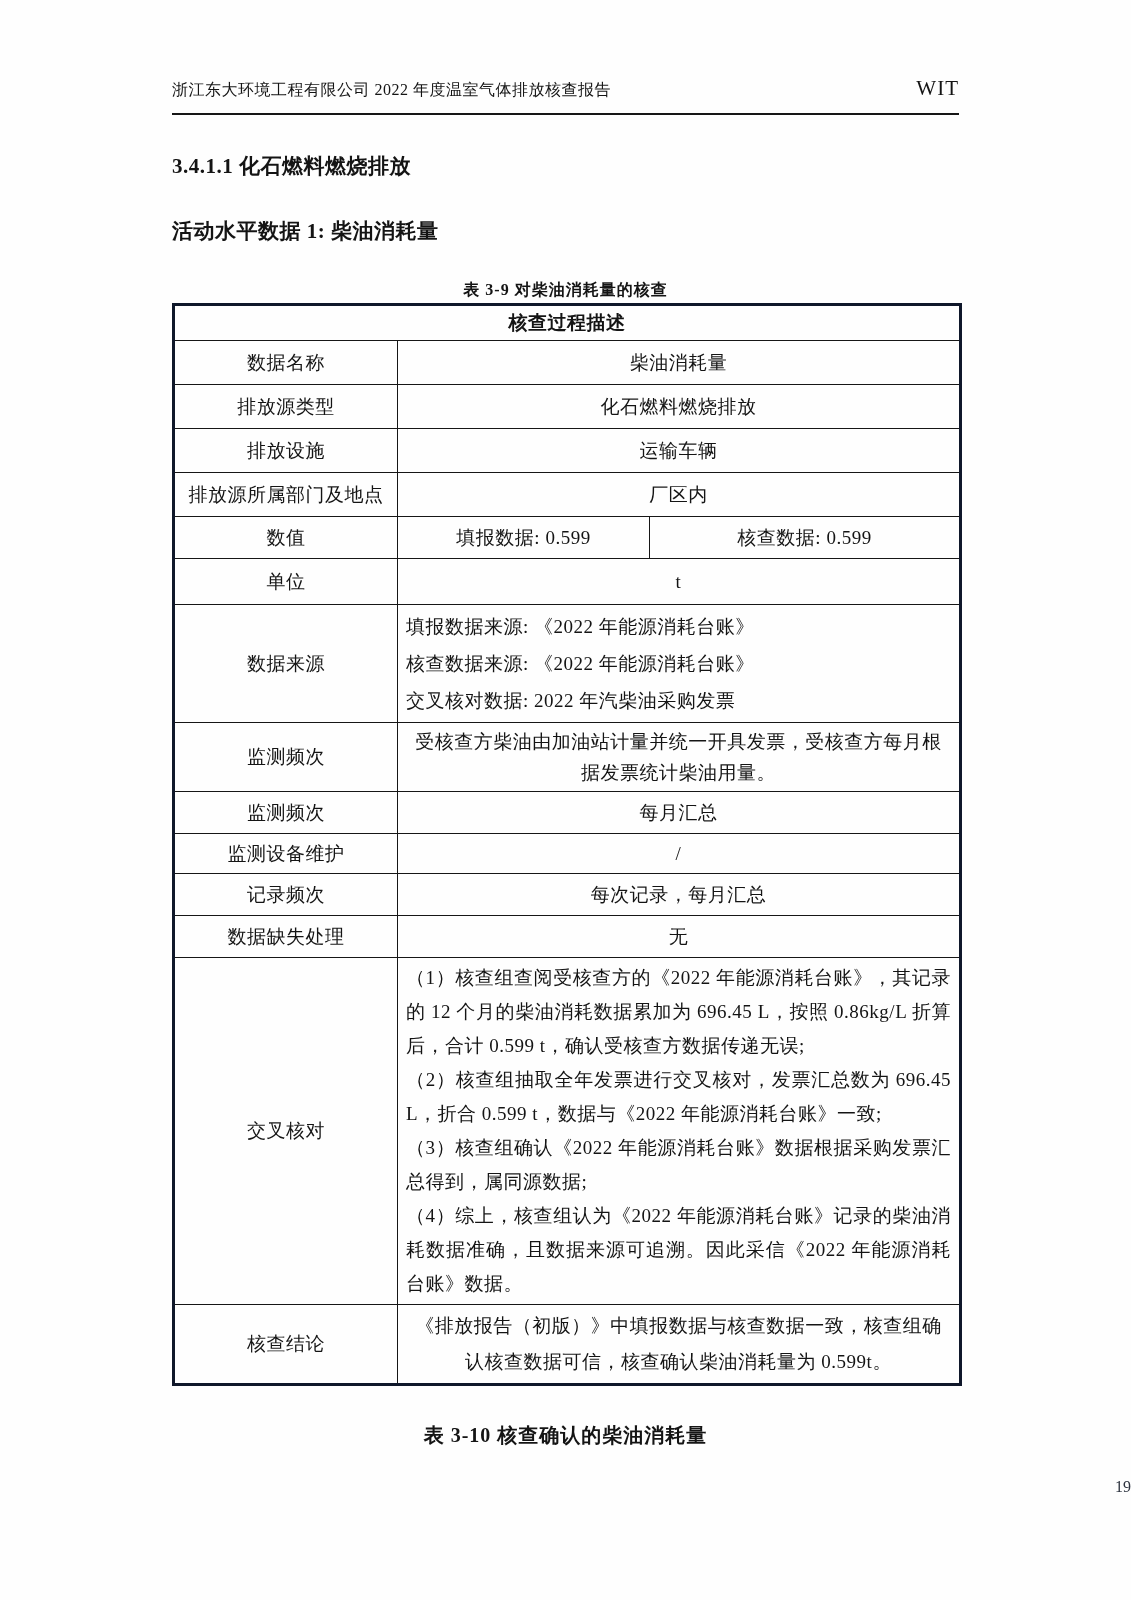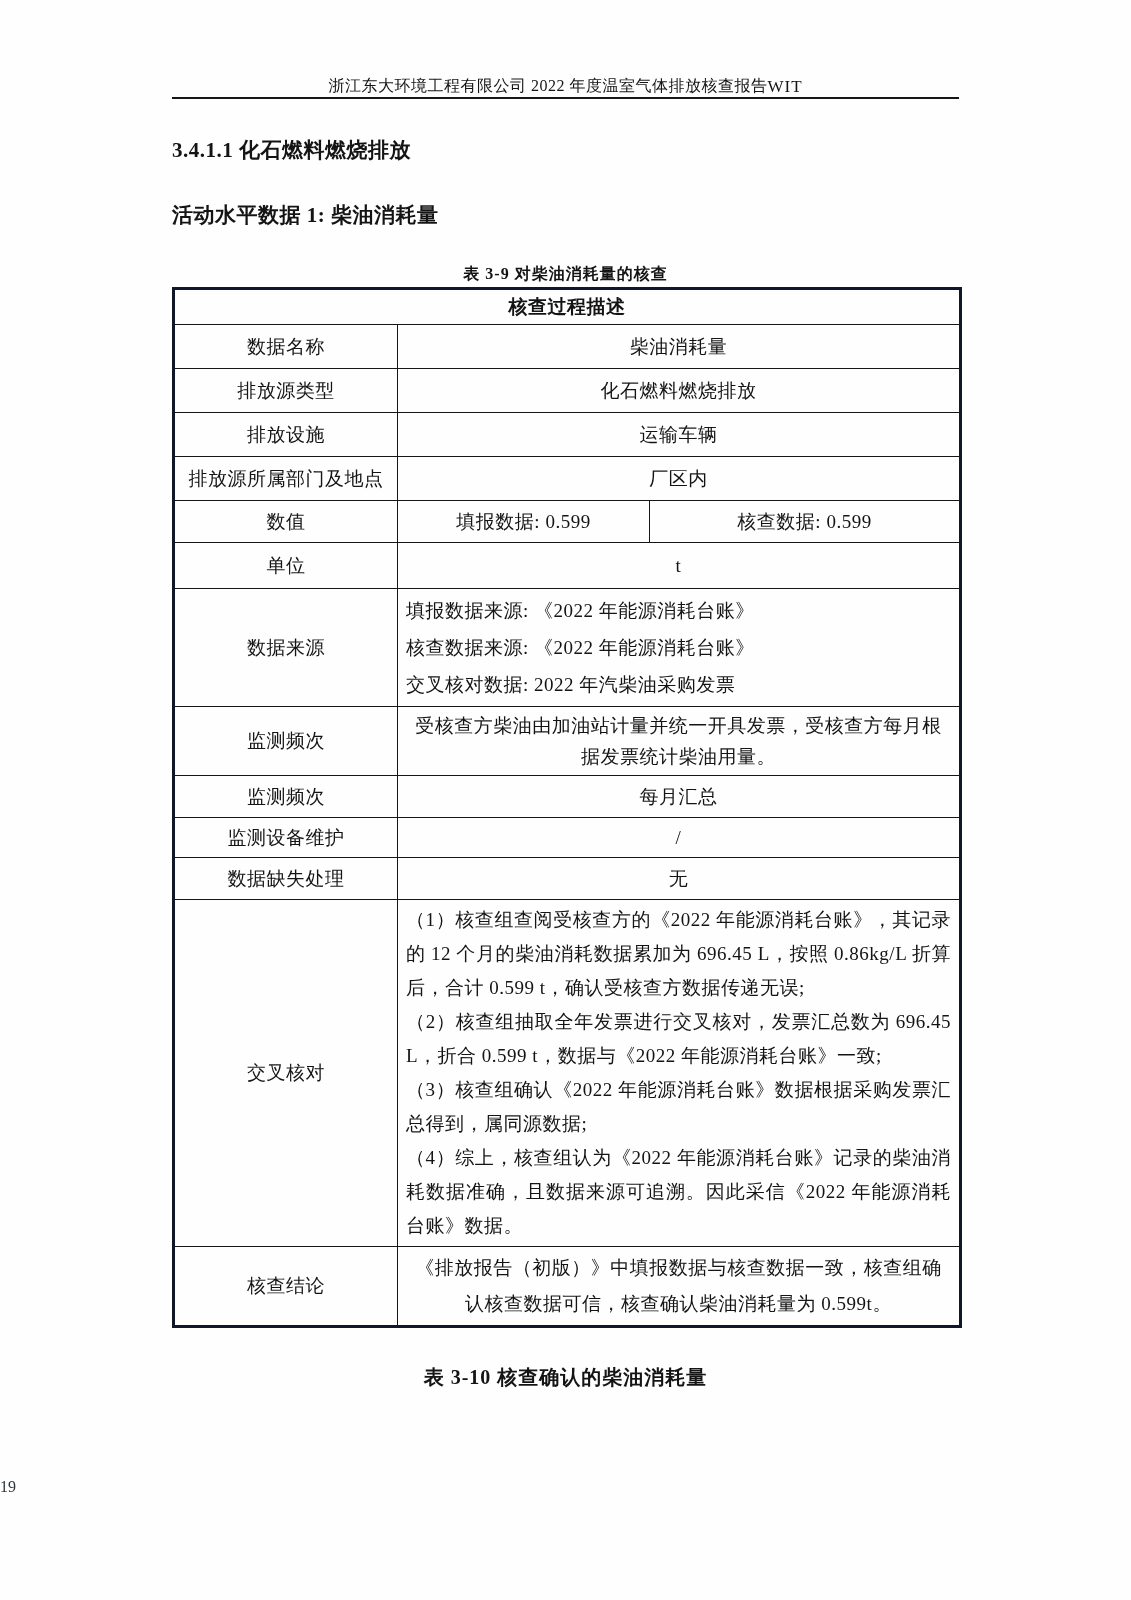--- a/index.html
+++ b/index.html
@@ -7,25 +7,25 @@
   body {
     width: 1131px; height: 1600px;
     font-family: "Liberation Serif", "DejaVu Serif", serif;
     color: #141414;
     position: relative;
   }
   .page { position: absolute; inset: 0; background: #fefefe; }
   .doc { position: absolute; left: 172px; top: 76px; width: 787px; }
 
   .hdr {
-    display: flex; justify-content: center; align-items: flex-end;
+    display: flex; justify-content: space-between; align-items: flex-end;
     font-size: 16px; letter-spacing: 0.5px;
-    border-bottom: 2.5px solid #161616;
+    padding-bottom: 12px; border-bottom: 2.5px solid #161616;
   }
-  .hdr .right { font-size: 17px; letter-spacing: 1px; font-family: Liberation Serif, serif; }
+  .hdr .right { font-size: 21px; letter-spacing: 1px; font-family: Liberation Serif, serif; }
 
   .sec-heading {
     margin-top: 37px; font-size: 21px; font-weight: bold; letter-spacing: 0.5px;
   }
   .act-heading {
     margin-top: 37px; font-size: 21px; font-weight: bold; letter-spacing: 0.5px;
   }
   .tbl-title {
     margin-top: 35px; font-size: 16px; font-weight: bold; text-align: center;
     letter-spacing: 1px;
@@ -58,21 +58,21 @@
   .h40 { height: 40px; } .h326 { height: 326px; } .h74 { height: 74px; }
   td.method { line-height: 31px; padding-left: 12px; padding-right: 12px; }
   td.concl { line-height: 36px; }
 
   .next-title {
     margin-top: 36px; font-size: 20px; font-weight: bold; text-align: center;
     letter-spacing: 1px;
   }
   .pageno {
     position: absolute; left: 0; right: 0; top: 1478px;
-    text-align: left; font-size: 16px; color: #2e3440;
+    text-align: right; font-size: 16px; color: #2e3440;
   }
 </style>
 </head>
 <body>
 
 <div class="page">
   <div class="doc">
 
     <div class="hdr">
       <span class="left">浙江东大环境工程有限公司 2022 年度温室气体排放核查报告</span>
@@ -132,20 +132,24 @@
       </tr>
       <tr class="h42">
         <td class="lbl">监测频次</td>
         <td colspan="2">每月汇总</td>
       </tr>
       <tr class="h40">
         <td class="lbl">监测设备维护</td>
         <td colspan="2">/</td>
       </tr>
       <tr class="h42">
+        <td class="lbl">记录频次</td>
+        <td colspan="2">每次记录，每月汇总</td>
+      </tr>
+      <tr class="h42">
         <td class="lbl">数据缺失处理</td>
         <td colspan="2">无</td>
       </tr>
       <tr class="h326">
         <td class="lbl">交叉核对</td>
         <td colspan="2" class="just">
           <div class="xp">（1）核查组查阅受核查方的《2022 年能源消耗台账》，其记录的 12 个月的柴油消耗数据累加为 696.45 L，按照 0.86kg/L 折算后，合计 0.599 t，确认受核查方数据传递无误;</div>
           <div class="xp">（2）核查组抽取全年发票进行交叉核对，发票汇总数为 696.45 L，折合 0.599 t，数据与《2022 年能源消耗台账》一致;</div>
           <div class="xp">（3）核查组确认《2022 年能源消耗台账》数据根据采购发票汇总得到，属同源数据;</div>
           <div class="xp">（4）综上，核查组认为《2022 年能源消耗台账》记录的柴油消耗数据准确，且数据来源可追溯。因此采信《2022 年能源消耗台账》数据。</div>

